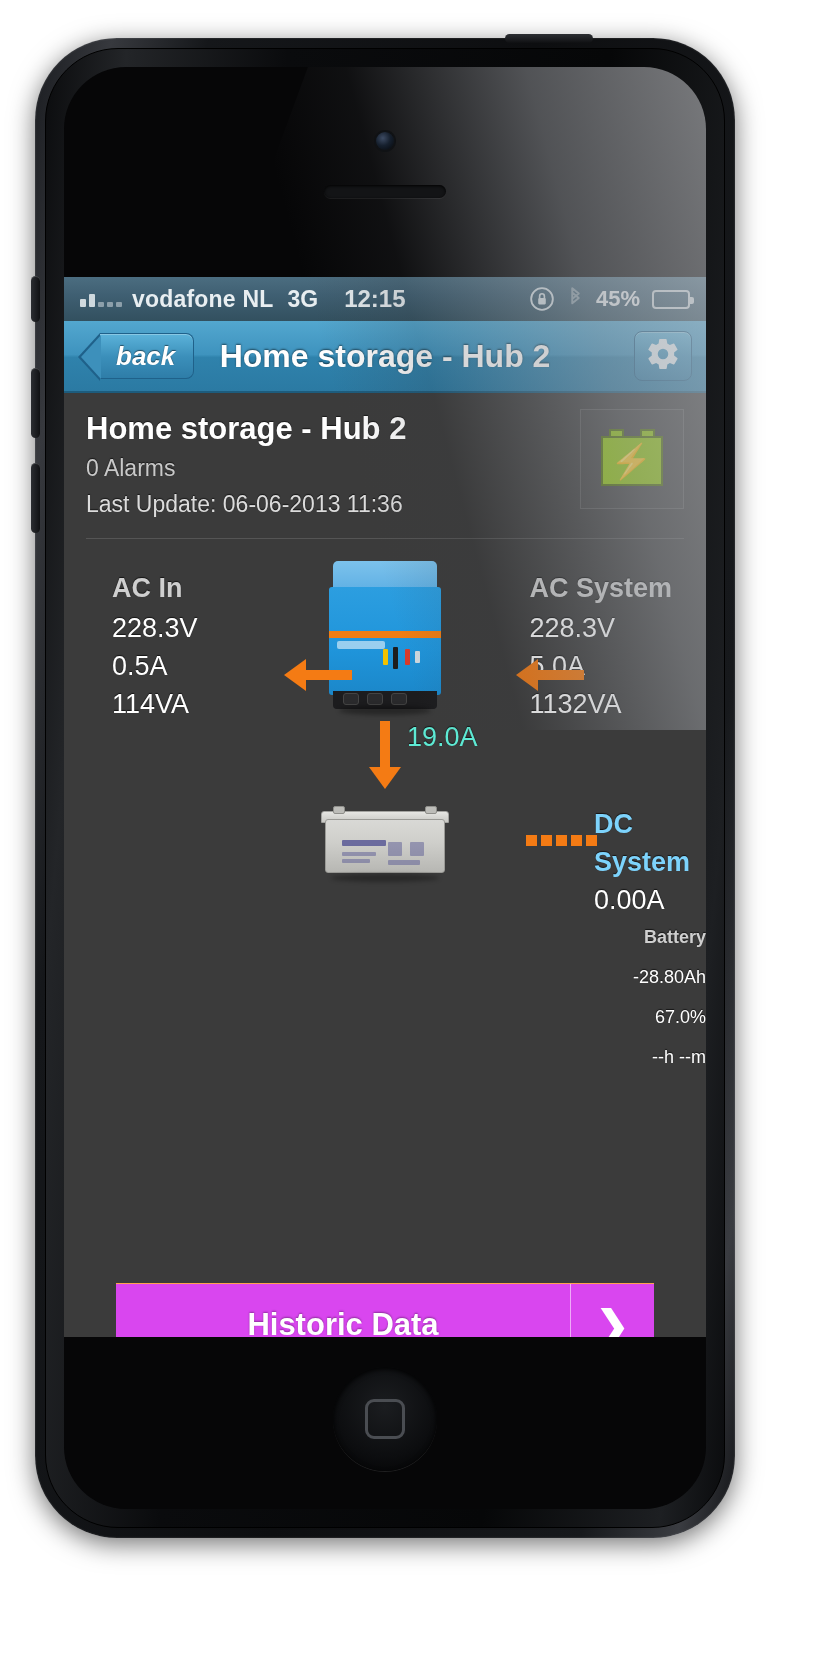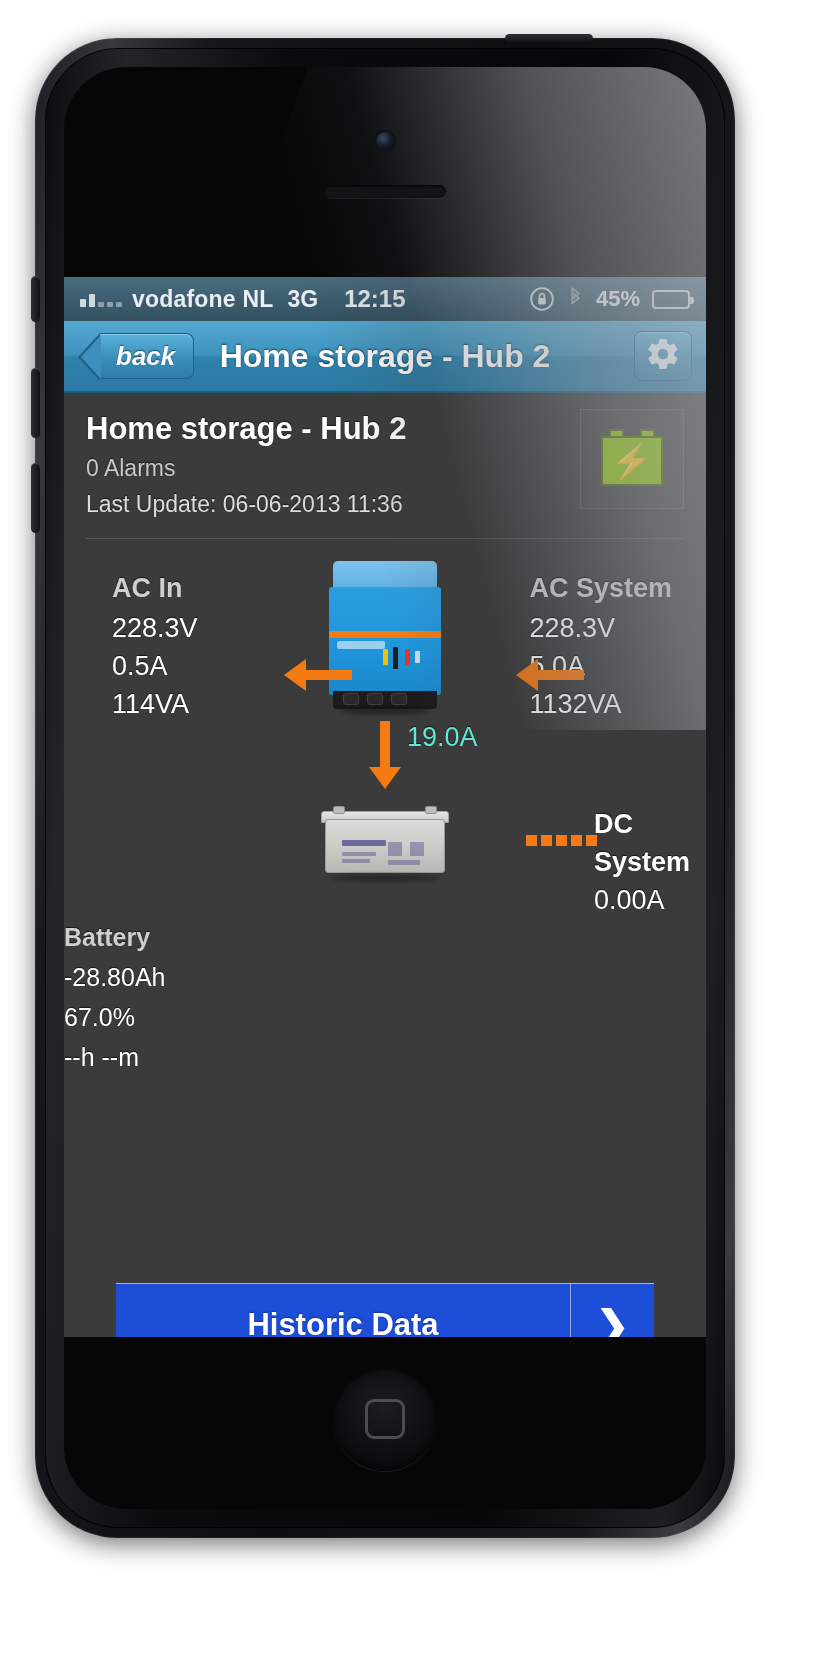--- a/index.html
+++ b/index.html
@@ -293,40 +293,40 @@
   .bat-post.l { left: 14px; }
   .bat-post.r { right: 14px; }
   #bat-label-logo { position:absolute; left: 16px; top: 20px; width: 44px; height: 6px; background: #4a4a8f; opacity:.75; border-radius:1px; }
   .bat-print { position:absolute; background:#5a5a93; opacity:.5; border-radius:1px; }
   #bat-dev-shadow { position:absolute; left: 12px; bottom: -5px; width: 108px; height: 8px; background: rgba(0,0,0,.3); border-radius:50%; filter: blur(2px); }
 
   
   #dc-dashes { position:absolute; left: 462px; top: 296px; display:flex; gap: 4px; }
   #dc-dashes span { display:block; width: 11px; height: 11px; background:#f47b14; }
   #dc-system-block { position:absolute; left: 530px; top: 266px; color:#ffffff; font-size: 27px; line-height: 38px; text-shadow: 0 -1px 1px rgba(0,0,0,.65); }
-  #dc-system-block .lbl { color:#ffffff; font-weight: bold; }
+  #dc-system-block .lbl { color:#7dd3fc; font-weight: bold; }
 
   
   #battery-stats {
     position: relative;
-    text-align: left;
+    text-align: right;
     color:#ffffff;
-    font-size: 25px;
+    font-size: 18px;
     line-height: 40px;
     text-shadow: 0 -1px 1px rgba(0,0,0,.65);
     margin-top: -42px;
   }
   #battery-stats .bs-label { color:#cfcfcf; font-weight: bold; }
 
   
   #historic-button {
     position: absolute;
     left: 52px; right: 52px; top: 890px;
     height: 82px;
-    background: #1d4ed8;
+    background: #d946ef;
     border-top: 1px solid #ffa34e;
     display: flex; align-items: center;
   }
   #historic-label {
     flex: 1; text-align: center;
     color:#ffffff; font-size: 31px; font-weight: bold;
     text-shadow: 0 -1px 2px rgba(0,0,0,.35);
   }
   #historic-chevron {
     width: 84px; display:flex; align-items:center; justify-content:center;

